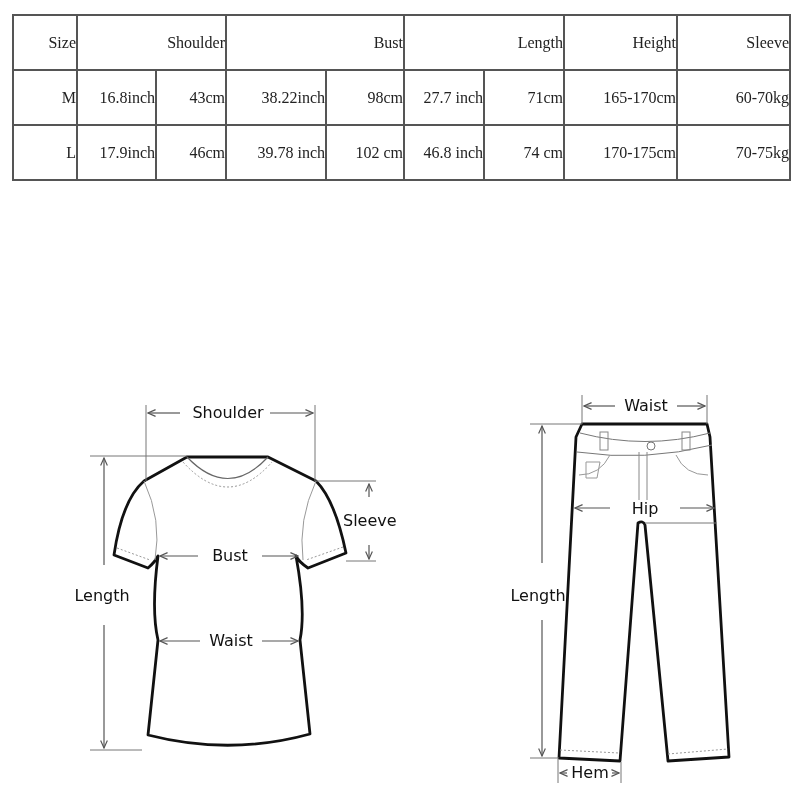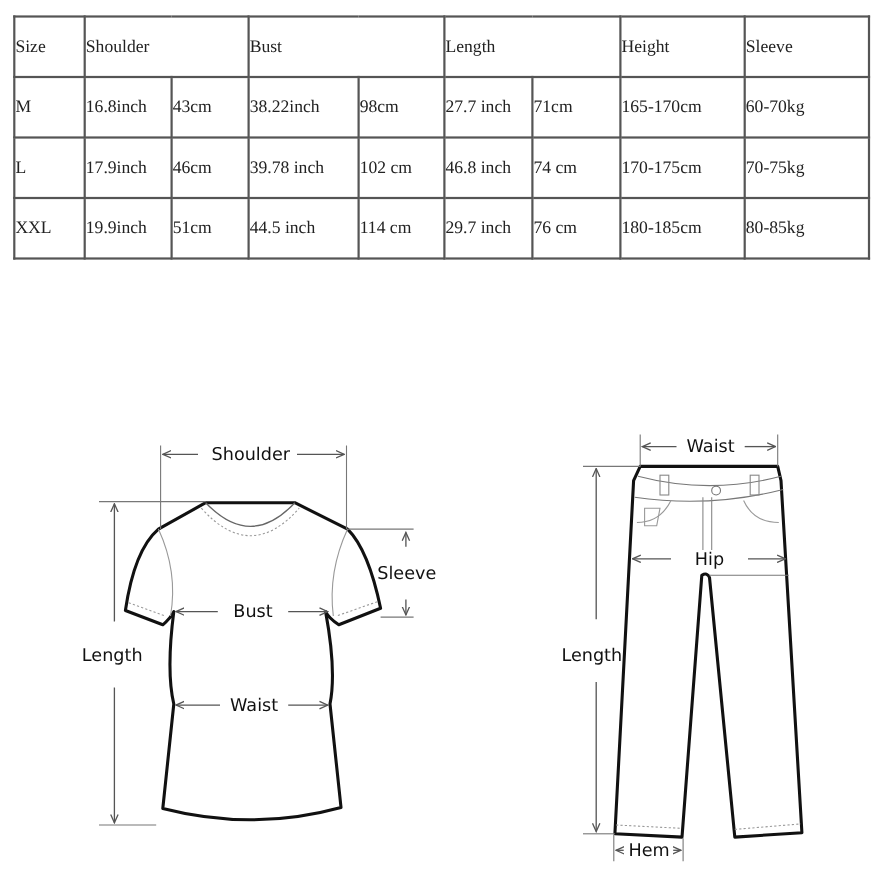--- a/index.html
+++ b/index.html
@@ -5,21 +5,21 @@
   html, body { margin: 0; padding: 0; background: #ffffff; }
   body { width: 800px; height: 800px; position: relative; overflow: hidden; }
   .size-table {
     position: absolute; left: 12px; top: 14px;
     border-collapse: collapse;
     font-family: "Liberation Serif", "DejaVu Serif", serif;
     font-size: 16px; color: #222;
   }
   .size-table td, .size-table th {
     border: 2px solid #555;
-    text-align: left; vertical-align: middle;
+    text-align: right; vertical-align: middle;
     font-weight: normal; padding: 0; height: 53px;
     white-space: nowrap;
   }
   .diagram { position: absolute; font-family: "DejaVu Sans", "Liberation Sans", sans-serif; }
   .diagram svg { display: block; }
   .lbl { font-family: "DejaVu Sans", "Liberation Sans", sans-serif; font-size: 16px; fill: #111; }
 </style>
 </head>
 <body>
 
@@ -47,31 +47,20 @@
   <tr>
     <td>L</td>
     <td>17.9inch</td>
     <td>46cm</td>
     <td>39.78 inch</td>
     <td>102 cm</td>
     <td>46.8 inch</td>
     <td>74 cm</td>
     <td>170-175cm</td>
     <td>70-75kg</td>
-  </tr>
-  <tr>
-    <td>XXL</td>
-    <td>19.9inch</td>
-    <td>51cm</td>
-    <td>44.5 inch</td>
-    <td>114 cm</td>
-    <td>29.7 inch</td>
-    <td>76 cm</td>
-    <td>180-185cm</td>
-    <td>80-85kg</td>
   </tr>
 </tbody>
   </table>
 
 <div class="diagram" style="left:0; top:380px;">
   <svg width="420" height="400" viewBox="0 380 420 400">
     <defs>
       <marker id="arr" viewBox="0 0 10 10" refX="9" refY="5" markerWidth="7" markerHeight="7" orient="auto-start-reverse">
         <path d="M0,1 L9,5 L0,9" fill="none" stroke="#555" stroke-width="1.4"></path>
       </marker>

